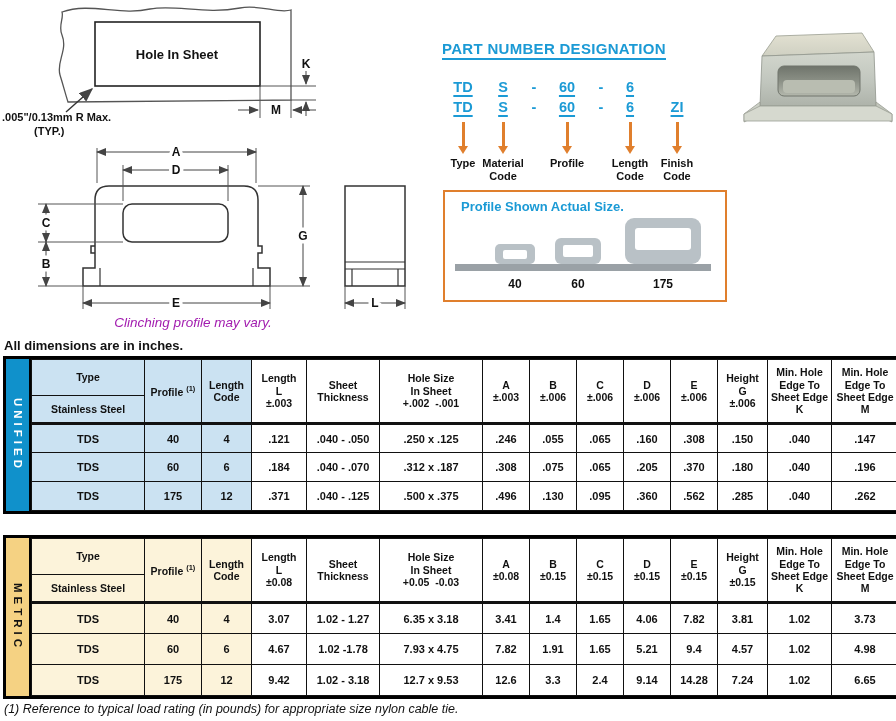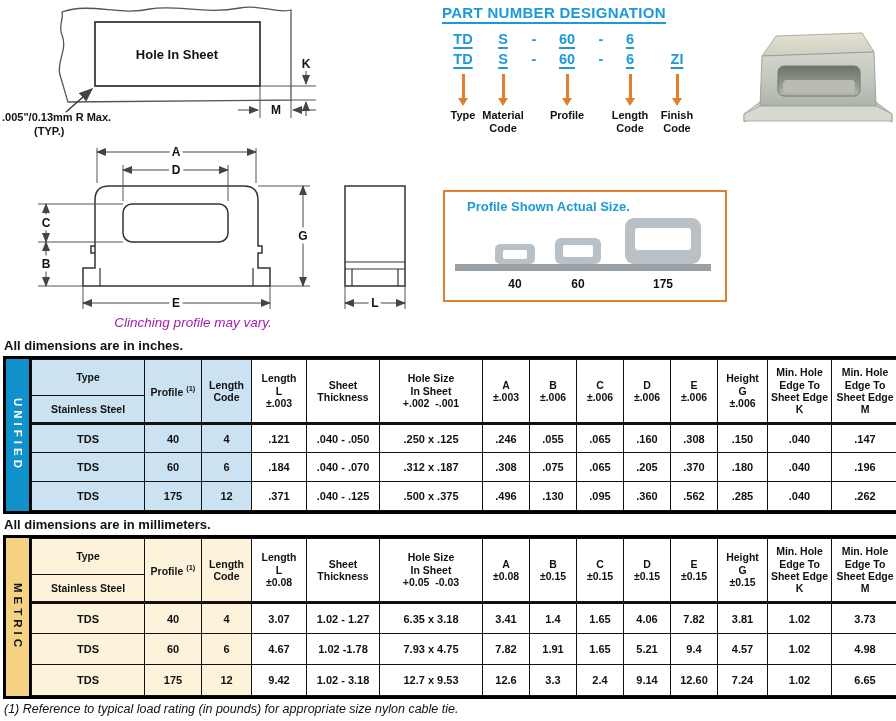--- a/index.html
+++ b/index.html
@@ -3,33 +3,33 @@
 <meta charset="utf-8">
 <style>
   html,body{margin:0;padding:0;background:#fff;}
   #page{position:relative;width:896px;height:721px;background:#fff;overflow:hidden;
         font-family:"Liberation Sans",sans-serif;color:#111;}
   .abs{position:absolute;}
 
   
   #pnd{left:442px;top:4px;width:320px;}
   .pn-title{font-size:15px;font-weight:bold;color:#1b9ad5;letter-spacing:.3px;
-            border-bottom:2px solid #1b9ad5;padding-bottom:1px;display:inline-block;}
-  .pn-grid{display:grid;grid-template-columns:42px 38px 24px 42px 26px 32px 62px;margin-top:6px;}
+            border-bottom:2px solid #1b9ad5;padding-bottom:1px;display:inline-block;margin-top:36px;}
+  .pn-grid{display:grid;grid-template-columns:42px 38px 24px 42px 26px 32px 62px;margin-top:18px;}
   .pn-tok{font-weight:bold;color:#1b9ad5;font-size:14.5px;text-align:center;padding:1px 0 3px;}
   .pn-und{text-decoration:underline;text-underline-offset:3px;text-decoration-thickness:2px;}
   .pn-arrow{width:3px;height:24px;background:#e07f2d;margin:4px auto 0;position:relative;}
   .pn-arrow:after{content:"";position:absolute;left:50%;transform:translateX(-50%);top:100%;
                   border:5px solid transparent;border-top:8px solid #e07f2d;border-bottom:0;}
   .pn-label{font-size:11px;font-weight:bold;text-align:center;white-space:pre-line;
             margin-top:11px;justify-self:center;width:max-content;line-height:1.2;}
 
   
   #profile-box{left:443px;top:190px;width:280px;height:108px;border:2.5px solid #e07f2d;background:#fff;}
-  .pb-title{color:#1b9ad5;font-weight:bold;font-size:13px;padding:7px 0 0 22px;}
+  .pb-title{color:#1b9ad5;font-weight:bold;font-size:13px;padding:7px 0 0 16px;}
 
   
   .caption{left:88px;top:315px;width:210px;text-align:center;font-style:italic;font-size:13.5px;color:#a21caf;}
   .note{font-size:13px;font-weight:bold;}
   #note1{left:4px;top:338px;}
   #note2{left:4px;top:517px;}
   #footnote{left:4px;top:702px;font-style:italic;font-size:12.5px;}
 
   
   .twrap{display:flex;border:3px solid #000;background:#fff;}
@@ -330,21 +330,20 @@
             <td>.360</td>
             <td>.562</td>
             <td>.285</td>
             <td>.040</td>
             <td>.262</td>
           </tr>
         </tbody>
     </table>
   </div>
 
-  <div class="abs note" id="note2">All dimensions are in millimeters.</div>
   <div class="abs twrap" id="wrap2">
     <div class="vband vband--gold">METRIC</div>
     <table class="spec t-met">
       <colgroup>
         <col style="width:113px">
           <col style="width:57px">
           <col style="width:50px">
           <col style="width:55px">
         <col style="width:73px">
           <col style="width:103px">
@@ -434,21 +433,21 @@
             <td>TDS</td>
             <td>175</td>
             <td>12</td>
             <td>9.42</td>
             <td>1.02 - 3.18</td>
             <td>12.7 x 9.53</td>
             <td>12.6</td>
             <td>3.3</td>
             <td>2.4</td>
             <td>9.14</td>
-            <td>12.60</td>
+            <td>14.28</td>
             <td>7.24</td>
             <td>1.02</td>
             <td>6.65</td>
           </tr>
         </tbody>
     </table>
   </div>
 
   <div class="abs" id="footnote">(1) Reference to typical load rating (in pounds) for appropriate size nylon cable tie.</div>
 

